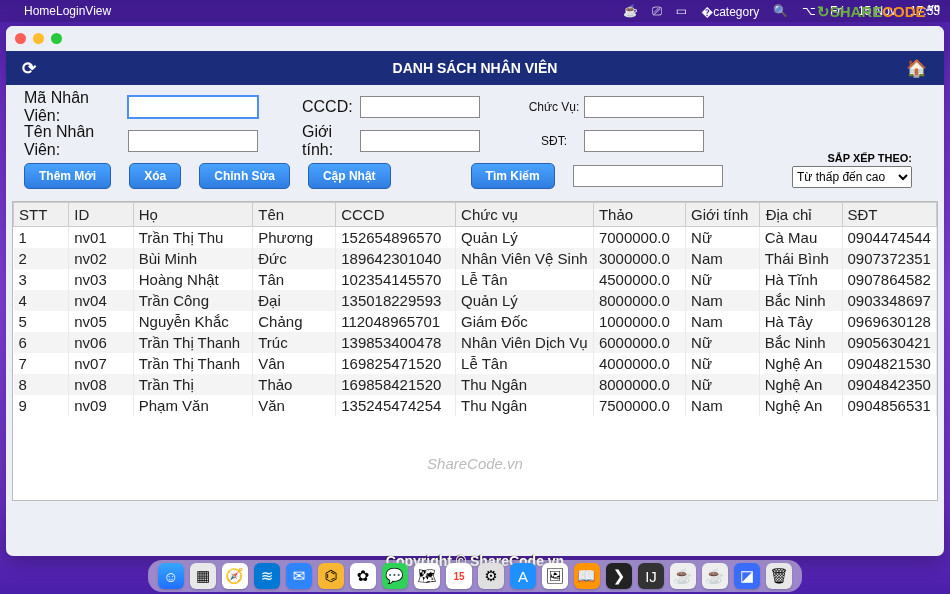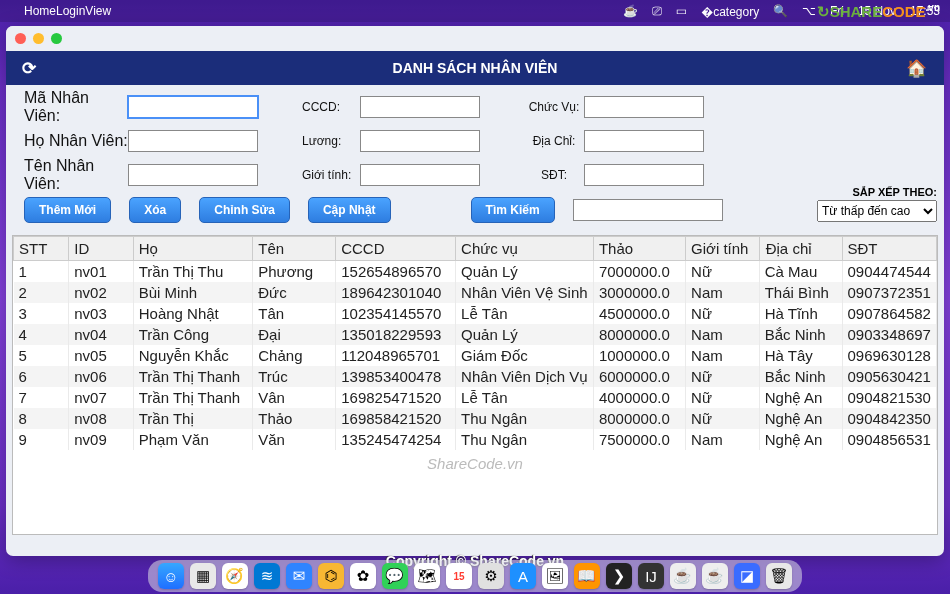--- a/index.html
+++ b/index.html
@@ -56,35 +56,35 @@
 .titlebar .home{ position:absolute; right:16px; font-size:17px; cursor:pointer;}
 
 .form-area{
   padding: 10px 18px 6px 18px;
   position:relative;
 }
 .form-row{ display:flex; align-items:center; margin-bottom:10px; height:24px;}
 .f-lbl1{ width:104px; font-size:16px; text-align:left; color:#111;}
 .f-in1{ width:130px; height:22px; border:1px solid #888; background:#fff; padding:0 4px; font-size:12px;}
 .f-gap{ width:44px;}
-.f-lbl2{ width:58px; font-size:12px; color:#111; text-align:left;}
+.f-lbl2{ width:58px; font-size:16px; color:#111; text-align:left;}
 .f-in2{ width:120px; height:22px; border:1px solid #888; background:#fff; padding:0 4px; font-size:12px;}
 .f-gap2{ width:44px;}
 .f-lbl3{ width:60px; font-size:12px; color:#111; text-align:center;}
 .f-in3{ width:120px; height:22px; border:1px solid #888; background:#fff; padding:0 4px; font-size:12px;}
 .f-in1.focused{ outline:2px solid #4a90f7; outline-offset:-1px;}
 
 .btn-row{ display:flex; align-items:center; gap:18px; margin-top:4px; }
 .btn{
   background: linear-gradient(#4aa3ff,#2e7de0);
   color:#fff; border:1px solid #2663b8; border-radius:5px;
   height:26px; padding:0 14px; font-size:12px; font-weight:bold; cursor:pointer;
 }
 .search-in{ height:22px; width:150px; border:1px solid #888; background:#fff; padding:0 4px; font-size:12px; margin-left:0;}
-.sort-area{ position:absolute; right:7px; bottom:7px; text-align:right; font-size:11px;}
+.sort-area{ position:absolute; right:32px; bottom:7px; text-align:right; font-size:11px;}
 .sort-area .slabel{ font-weight:bold; margin-bottom:2px; display:block;}
 .sort-area select{ font-size:12px; height:22px; width:120px;}
 
 .table-wrap{
   margin:6px 6px 0 6px;
   height:300px;
   background:#fff;
   border:1px solid #bbb;
   overflow:hidden;
 }
@@ -154,30 +154,20 @@
 
   <div class="form-area">
     <div class="form-row">
       <span class="f-lbl1">Mã Nhân Viên:</span>
       <input class="f-in1 focused" style="">
       <span class="f-gap"></span>
       <span class="f-lbl2">CCCD:</span>
       <input class="f-in2" style="">
       <span class="f-gap2"></span>
       <span class="f-lbl3">Chức Vụ:</span>
-      <input class="f-in3" style="">
-    </div>
-    <div class="form-row">
-      <span class="f-lbl1">Họ Nhân Viên:</span>
-      <input class="f-in1" style="">
-      <span class="f-gap"></span>
-      <span class="f-lbl2">Lương:</span>
-      <input class="f-in2" style="">
-      <span class="f-gap2"></span>
-      <span class="f-lbl3">Địa Chỉ:</span>
       <input class="f-in3" style="">
     </div>
     <div class="form-row">
       <span class="f-lbl1">Tên Nhân Viên:</span>
       <input class="f-in1" style="">
       <span class="f-gap"></span>
       <span class="f-lbl2">Giới tính:</span>
       <input class="f-in2" style="">
       <span class="f-gap2"></span>
       <span class="f-lbl3">SĐT:</span>

